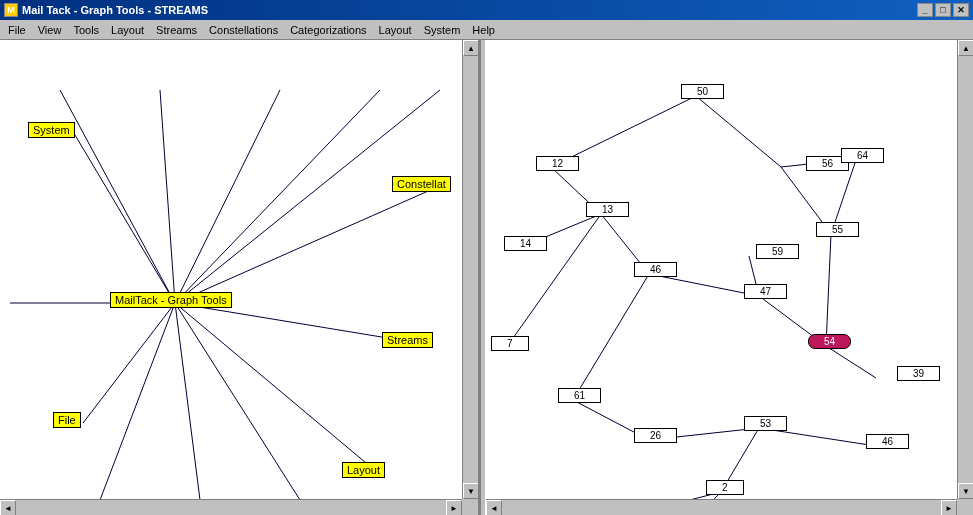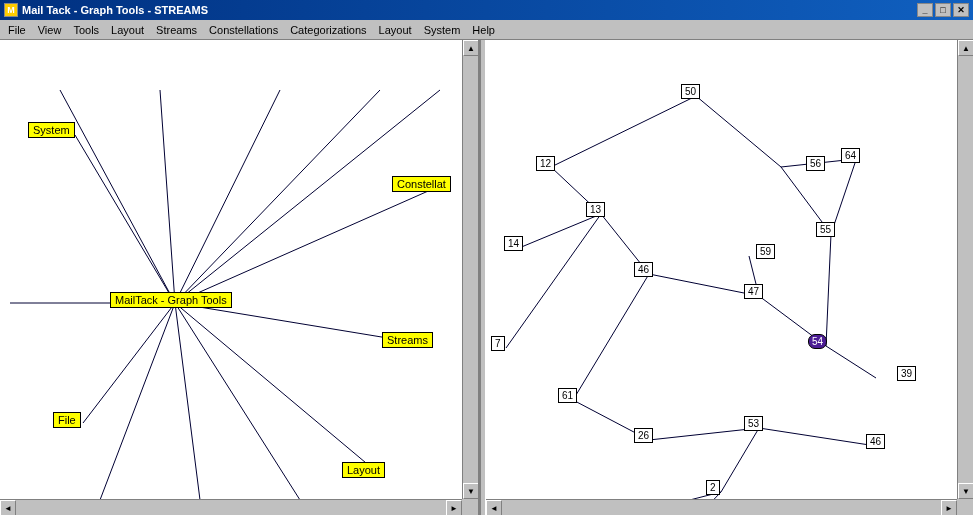--- a/index.html
+++ b/index.html
@@ -160,26 +160,26 @@
       border: 1px solid #000;
       padding: 1px 4px;
       font-size: 11px;
       white-space: nowrap;
       font-family: Arial, sans-serif;
     }
     .node-number {
       position: absolute;
       background: white;
       border: 1px solid #000;
-      padding: 1px 3px;
+      padding: 1px 15px;
       font-size: 10px;
       font-family: Arial, sans-serif;
     }
     .node-number.selected {
-      background: #4c1d95;
+      background: #be185d;
       color: white;
       border-radius: 7px;
     }
 
     svg.graph-lines {
       position: absolute;
       top: 0;
       left: 0;
       width: 100%;
       height: 100%;

